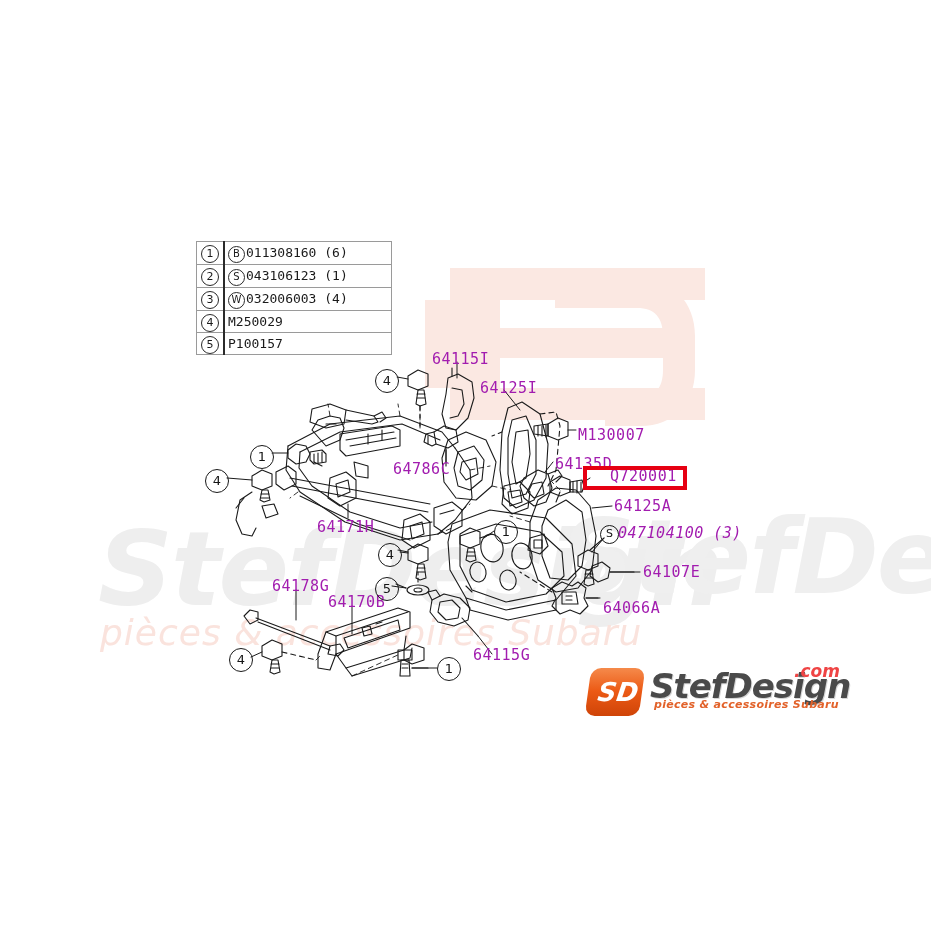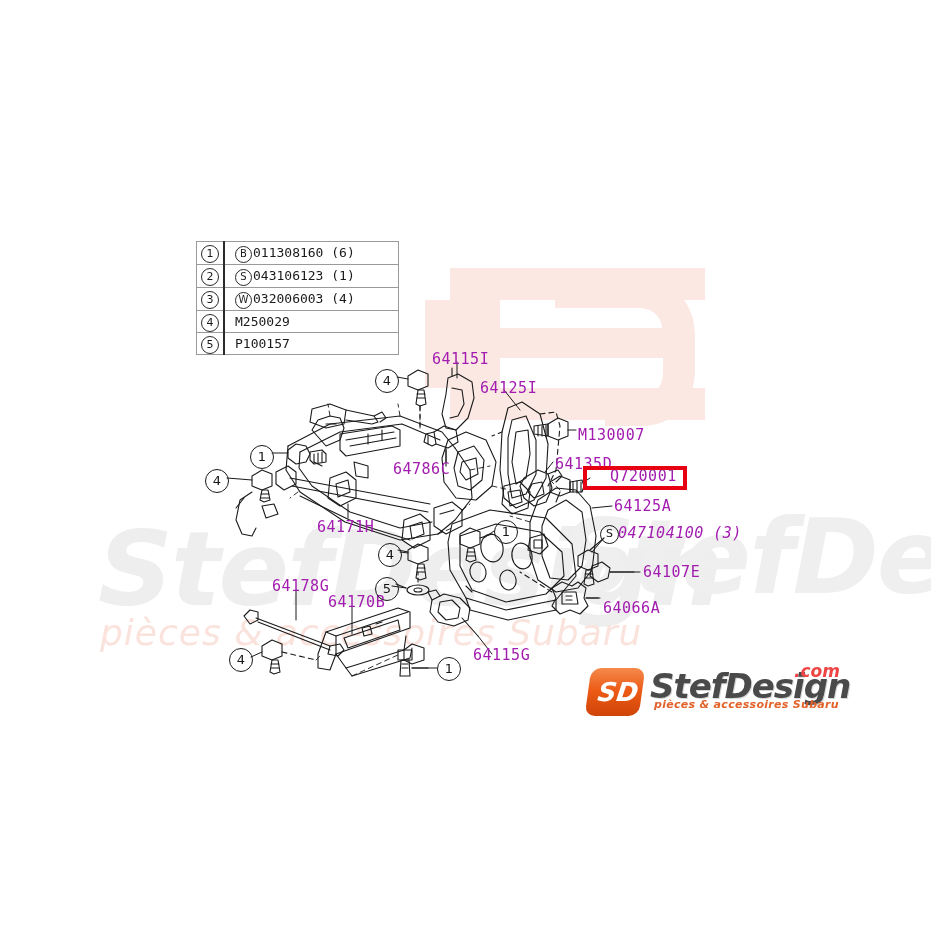--- a/index.html
+++ b/index.html
@@ -89,21 +89,21 @@
     line-height: 21px;
   }
   .legend td.num-cell {
     width: 26px;
     text-align: center;
     border-right: 2px solid #2a2a2a;
     padding: 0;
   }
   .legend td.val-cell {
     width: 160px;
-    padding-left: 10px;
+    padding-left: 3px;
   }
   .circ-num {
     display: inline-block;
     width: 16px;
     height: 16px;
     line-height: 15px;
     border: 1px solid #2a2a2a;
     border-radius: 50%;
     font-size: 11px;
     text-align: center;

